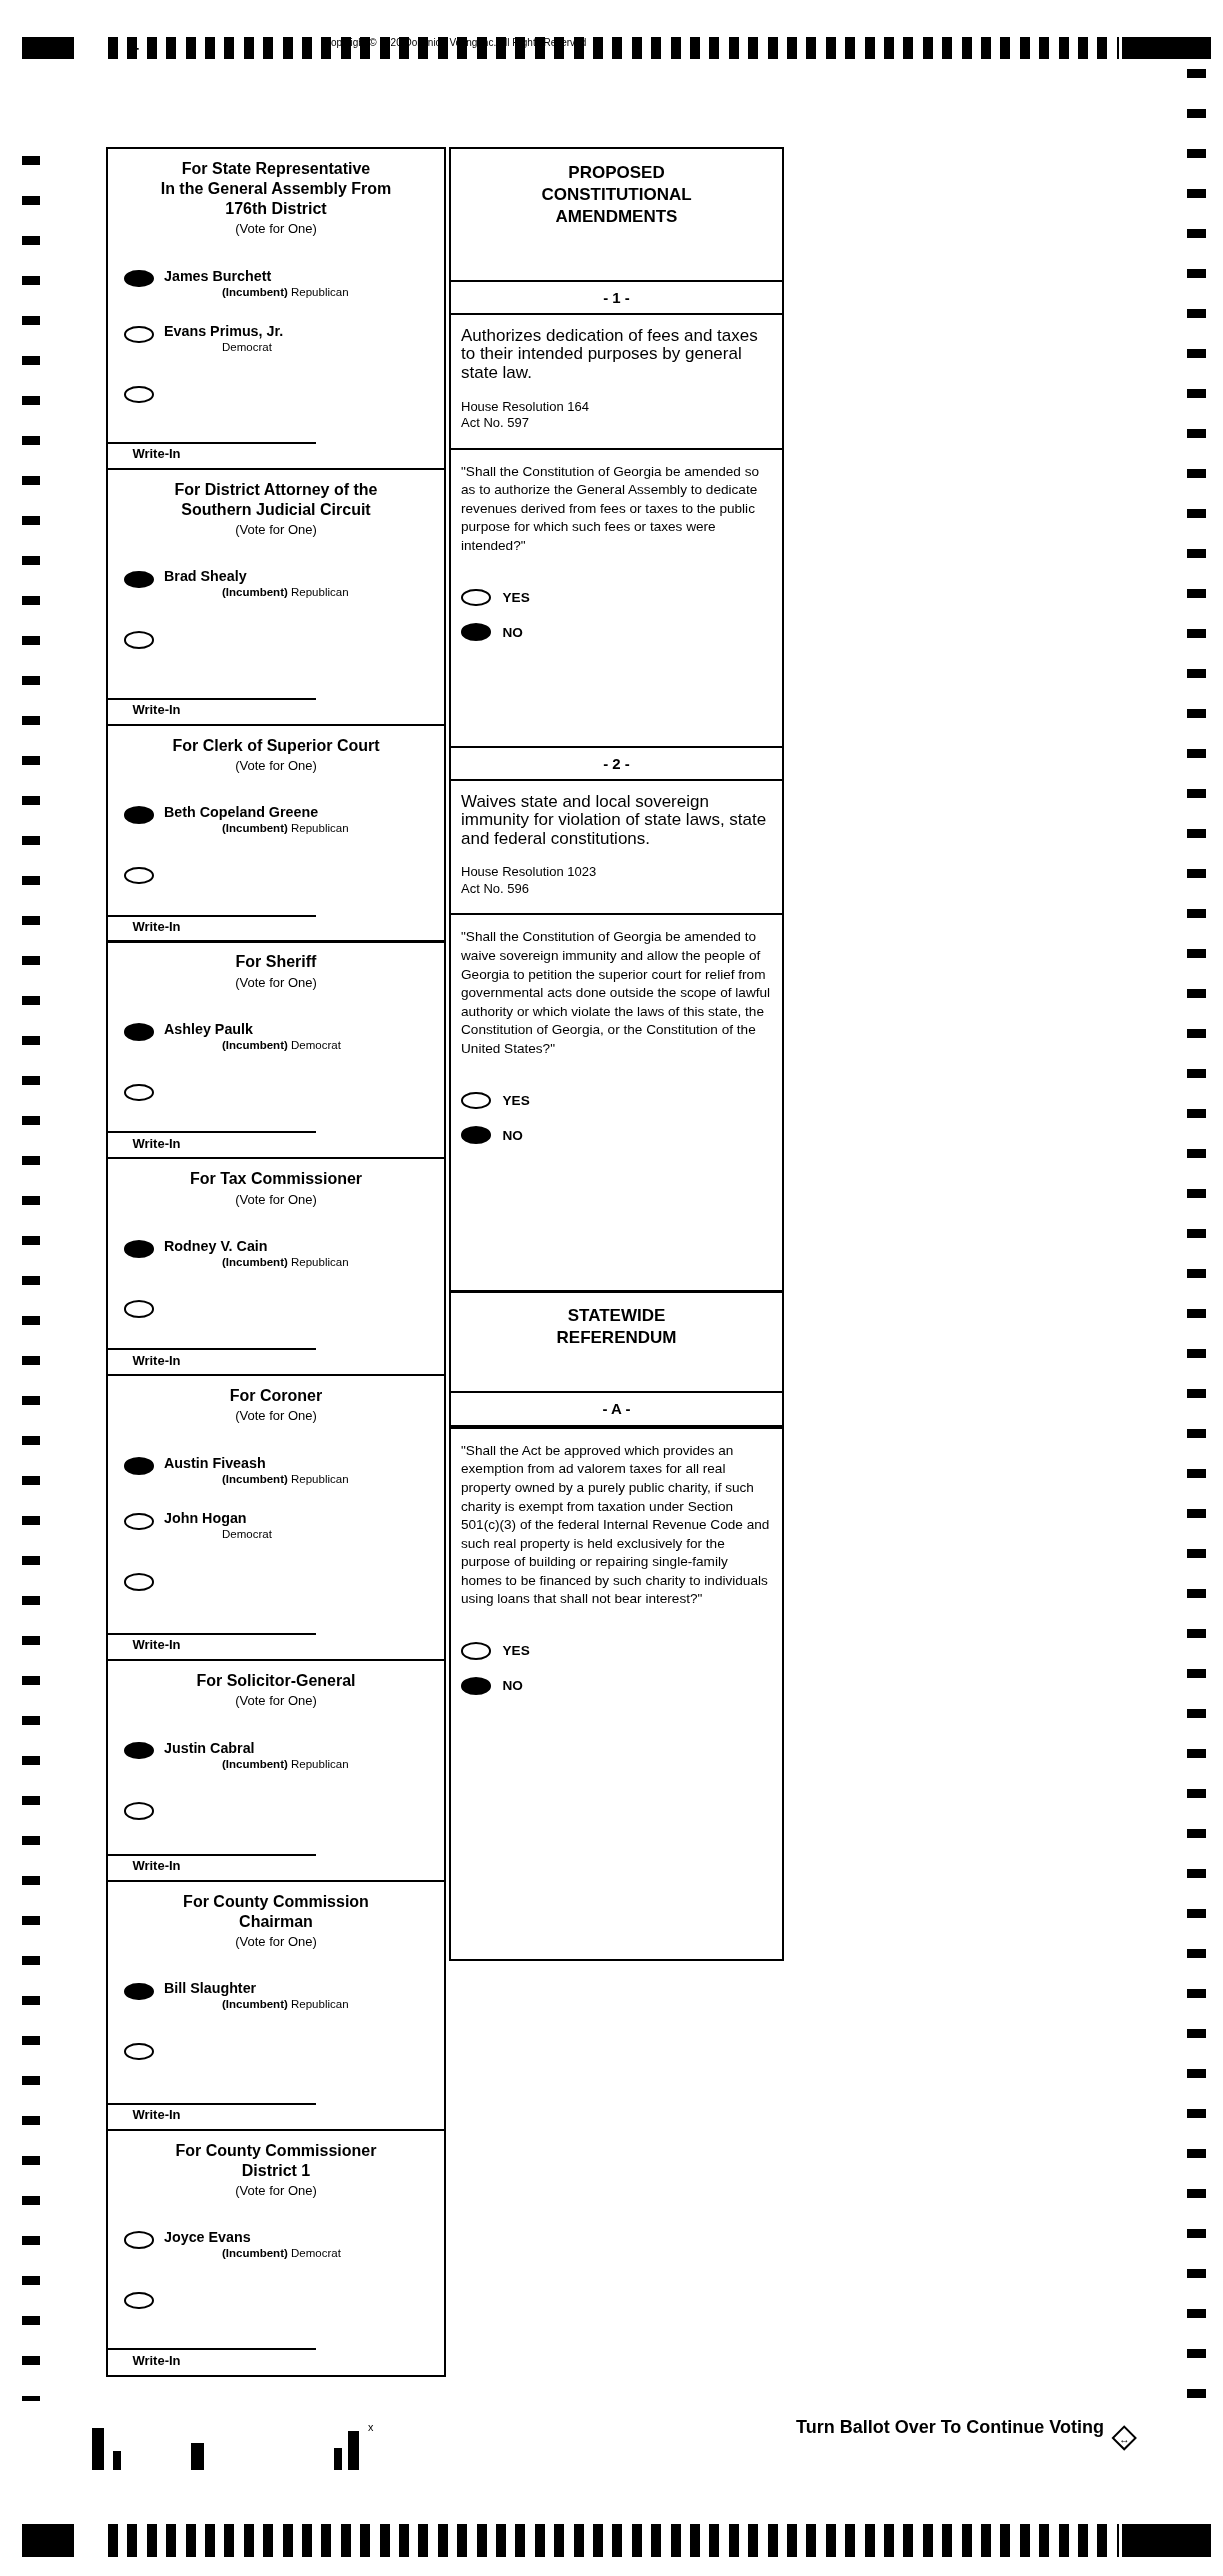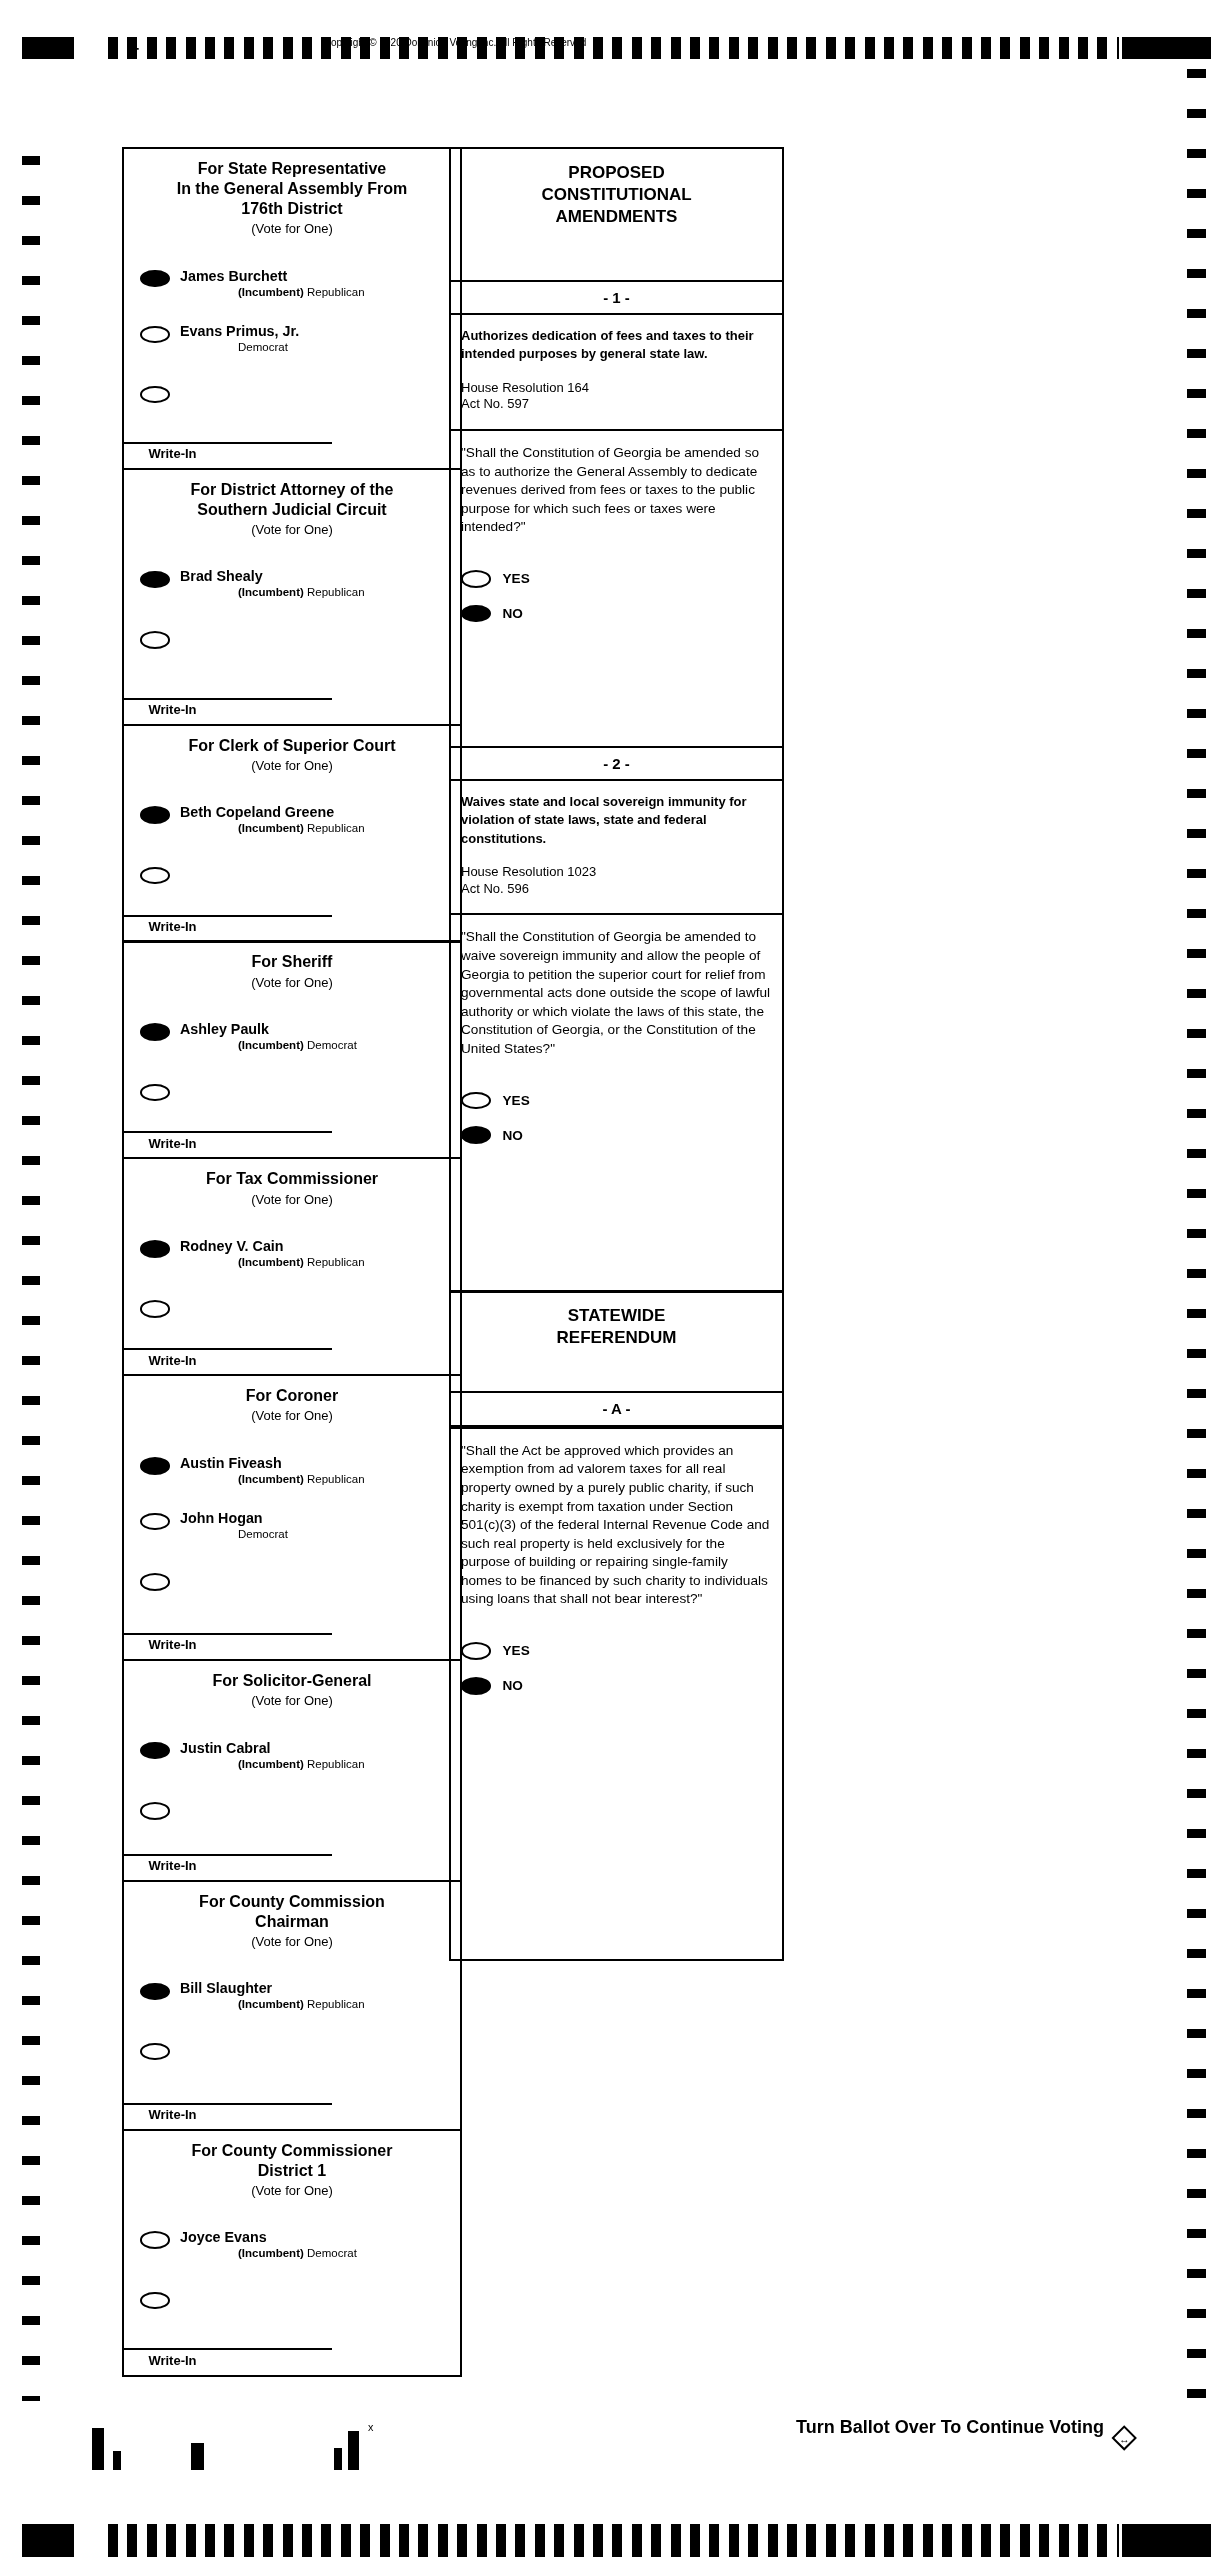--- a/index.html
+++ b/index.html
@@ -18,21 +18,21 @@
   .tm-bot-block-l{top:2524px;left:21.5px;width:52px;height:33px;}
   .tm-bot-block-r{top:2524px;left:1122px;width:89px;height:33px;}
   .tm-left-strip{position:absolute;left:21.5px;top:156px;width:18.6px;height:2245px;
     background:repeating-linear-gradient(180deg,#000 0 9.3px,transparent 9.3px 40px);}
   .tm-right-strip{position:absolute;left:1187px;top:69px;width:18.6px;height:2332px;
     background:repeating-linear-gradient(180deg,#000 0 9.3px,transparent 9.3px 40px);}
   
   .copyright{position:absolute;top:37px;left:0;width:910px;text-align:center;font-size:10px;}
   .plus-mark{position:absolute;left:130px;top:40px;font-size:16px;font-weight:bold;}
   
-  .col-contests{position:absolute;left:122px;top:147px;width:340px;}
+  .col-contests{position:absolute;left:106px;top:147px;width:340px;}
   .col-measures{position:absolute;left:449px;top:147px;width:335px;}
   .col-contests > * + *, .col-measures > * + *{margin-top:-2.2px;}
   
   .contest{border:2.2px solid #000;display:flex;flex-direction:column;}
   .c-title{text-align:center;padding:10px 5.7px 4.3px;}
   .t-line{font-weight:bold;font-size:16px;line-height:20px;}
   .t-sub{font-size:13px;line-height:18.6px;margin-top:1.4px;}
   .cand{display:flex;align-items:flex-start;padding:24.4px 7.2px 0 16px;}
   .cand.lone{padding-top:29px;}
   .bubble{display:inline-block;width:26px;height:13.6px;border:2.2px solid #000;border-radius:50%;
@@ -46,21 +46,21 @@
   .writein{margin-top:auto;padding-top:18.6px;}
   .wi-line{border-top:2.2px solid #000;width:62%;}
   .wi-label{font-weight:bold;font-size:13px;line-height:17px;padding:1.4px 0 5.7px 24.4px;}
   
   .m-header{border:2.2px solid #000;text-align:center;font-weight:bold;font-size:17px;
     line-height:22px;padding:13px 5.7px;}
   .measure{border:2.2px solid #000;}
   .m-number{text-align:center;font-weight:bold;font-size:15px;line-height:18.6px;
     padding:7.2px 0 5.7px;border-bottom:2.2px solid #000;}
   .m-top{padding:11.5px 10px 16px;}
-  .m-summary{font-weight:bold;font-size:13px;line-height:18.6px;}
+  .m-summary{font-weight:normal;font-size:17px;line-height:18.6px;}
   .m-refs{margin-top:16px;font-size:13px;line-height:16.5px;}
   .m-question{border-top:2.2px solid #000;padding:13px 10px;font-size:13.6px;line-height:18.6px;}
   .m-choices{padding:11.5px 10px 13px;}
   .choice{display:flex;align-items:center;padding:8.6px 0;}
   .choice .bubble{margin-right:11.5px;}
   .choice-label{font-weight:bold;font-size:13.6px;}
   
   .turn-over{position:absolute;top:2417px;left:717px;width:387px;text-align:right;
     font-weight:bold;font-size:18px;}
   .turn-icon{position:absolute;top:2425px;left:1111px;width:27px;height:27px;}

